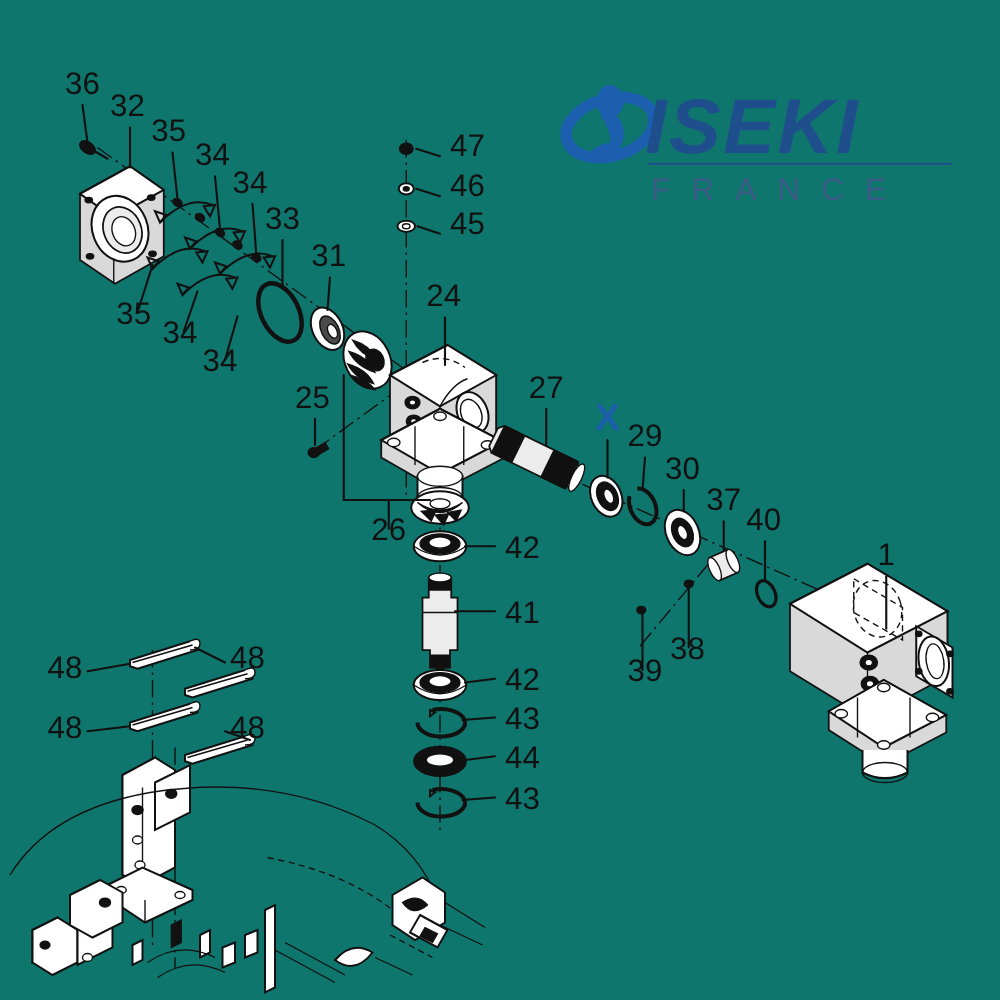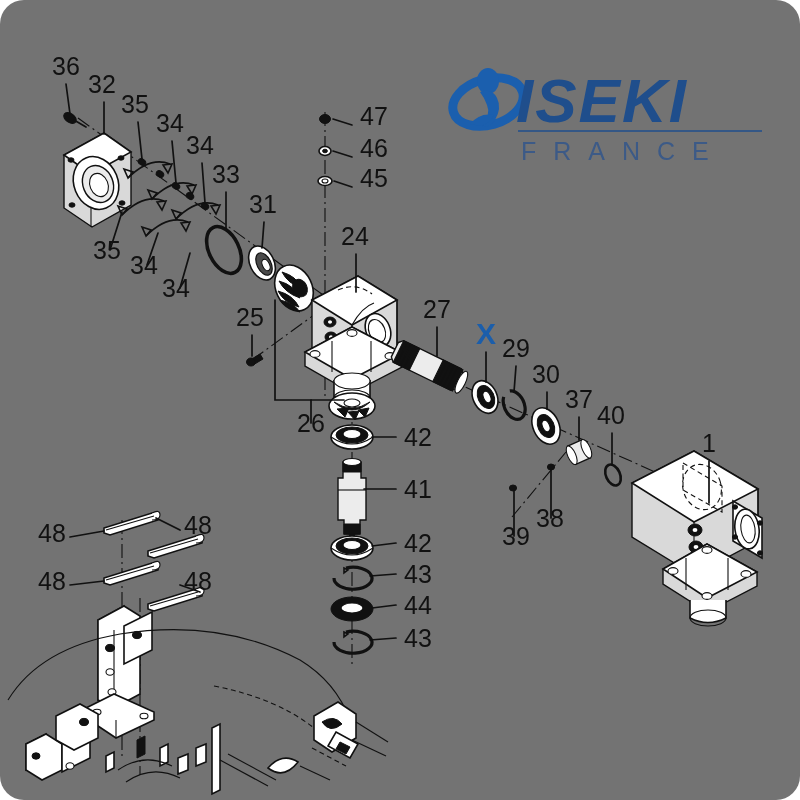--- a/index.html
+++ b/index.html
@@ -1,18 +1,18 @@
 <!DOCTYPE html>
 <html><head>
 <meta charset="utf-8">
 <style>
   html,body{margin:0;padding:0;background:#ffffff;}
   body{width:800px;height:800px;overflow:hidden;
        font-family:"Liberation Sans",sans-serif;}
-  #stage{position:relative;width:800px;height:800px;background:#737373;border-radius:24px;}
+  #stage{position:relative;width:800px;height:800px;background:#0f766e;}
   #stage svg{position:absolute;top:0;left:0;}
   .lbl{font-family:"Liberation Sans",sans-serif;font-size:25px;fill:#111;}
   .lbl-x{font-family:"Liberation Sans",sans-serif;font-size:30px;font-weight:bold;}
   .ln{stroke:#111;stroke-width:1.7;fill:none;stroke-linecap:round;}
   .ctr{stroke:#111;stroke-width:1.1;fill:none;stroke-dasharray:14 4 2 4;}
   .out{stroke:#111;stroke-width:1.6;fill:#fff;}
   .outT{stroke:#111;stroke-width:1.6;fill:none;}
   .thin{stroke:#111;stroke-width:1.1;fill:none;}
   .thinF{stroke:#111;stroke-width:1.1;fill:#fff;}
   .hid{stroke:#111;stroke-width:1.1;fill:none;stroke-dasharray:5 3.5;}

